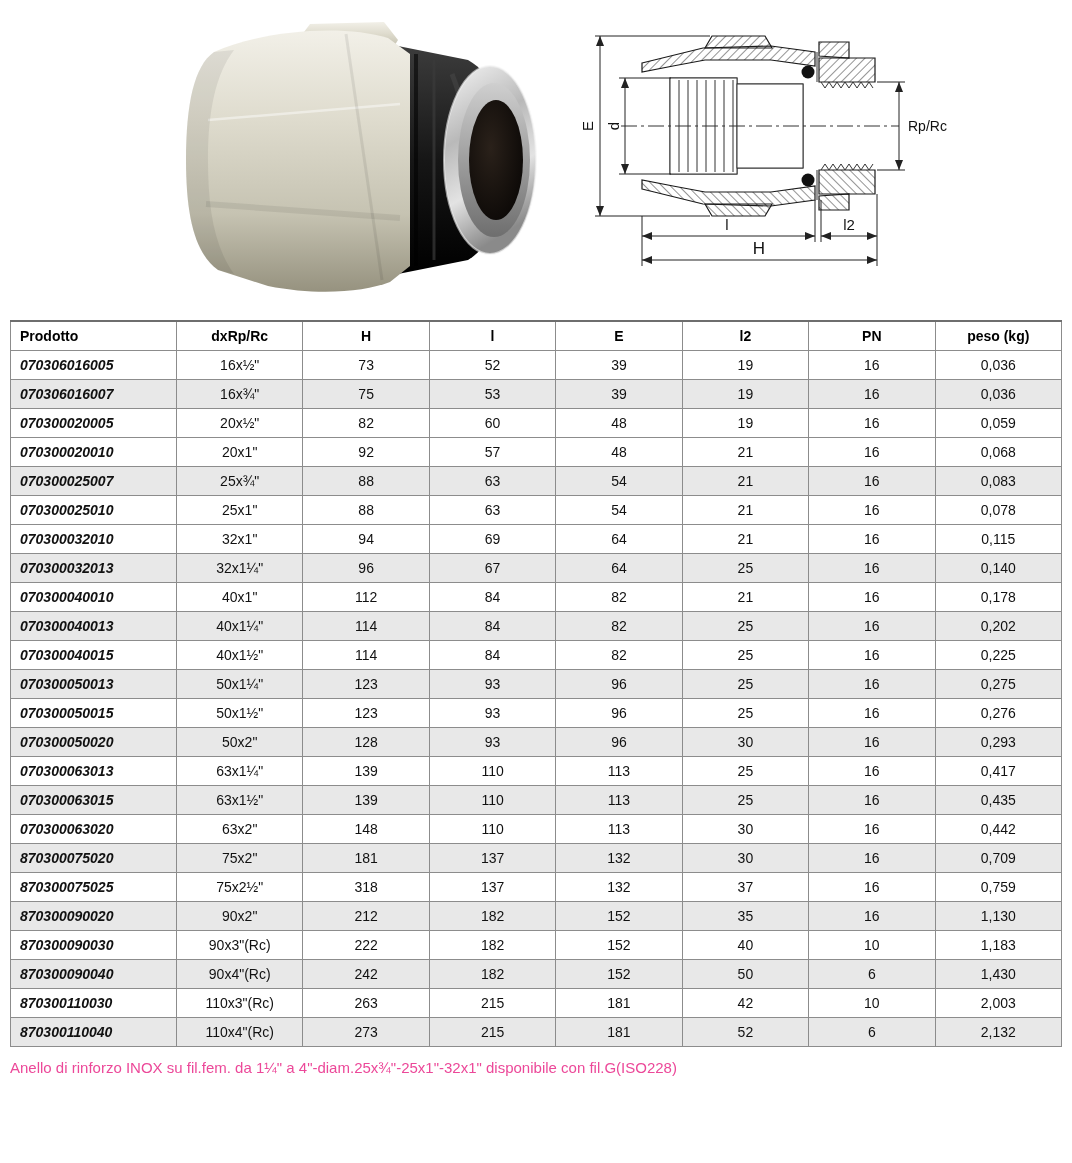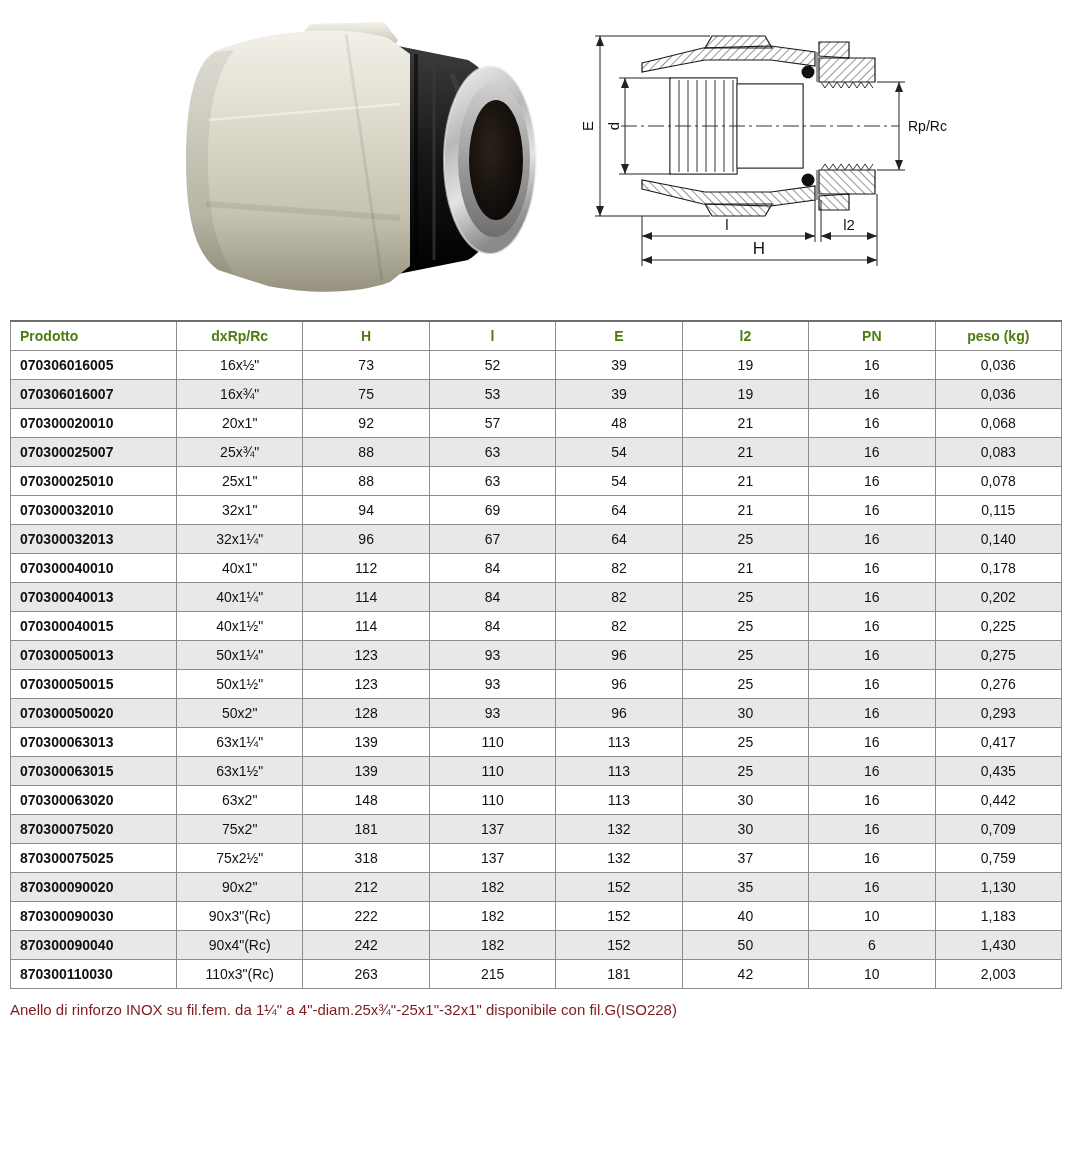--- a/index.html
+++ b/index.html
@@ -23,35 +23,35 @@
   table.spec th, table.spec td{
     border:1px solid #8c8c8c;
     height:28px;
     font-size:14px;
     text-align:center;
     padding:0 6px;
     overflow:hidden;
     white-space:nowrap;
   }
   table.spec th{
-    color:#4d7c0f;
+    color:#000000;
     font-weight:bold;
     background:#ffffff;
   }
   table.spec th.col-first, table.spec td.col-first{
     text-align:left;
     padding-left:9px;
   }
   table.spec th.col-first{width:150px;}
-  table.spec td.col-first{font-weight:bold;}
+  table.spec td.col-first{font-weight:bold;font-style:italic;}
   table.spec tr.alt td{background:#e8e8e8;}
   .footnote{
     margin:12px 0 18px 10px;
     font-size:15px;
-    color:#7f1d1d;
+    color:#ec4899;
   }
   
   .wall{fill:url(#hatch);stroke:#1a1a1a;stroke-width:1.2;}
   .whitebox{fill:#ffffff;stroke:#333;stroke-width:1;}
   .thin{fill:none;stroke:#333;stroke-width:1;}
   .dim{stroke:#222;stroke-width:1;fill:none;}
   .arrow{fill:#222;stroke:none;}
   .dimtxt{fill:#111;font-size:15px;}
   .dimtxt-sm{fill:#111;font-size:14px;}
   .dimtxt-lg{fill:#111;font-size:17px;}
@@ -214,20 +214,30 @@
         <td class="col-first">070306016007</td>
         <td>16x¾"</td>
         <td>75</td>
         <td>53</td>
         <td>39</td>
         <td>19</td>
         <td>16</td>
         <td>0,036</td>
       </tr>
       <tr>
+        <td class="col-first">070300020005</td>
+        <td>20x½"</td>
+        <td>82</td>
+        <td>60</td>
+        <td>48</td>
+        <td>19</td>
+        <td>16</td>
+        <td>0,059</td>
+      </tr>
+      <tr>
         <td class="col-first">070300020010</td>
         <td>20x1"</td>
         <td>92</td>
         <td>57</td>
         <td>48</td>
         <td>21</td>
         <td>16</td>
         <td>0,068</td>
       </tr>
       <tr class="alt">
@@ -413,16 +423,26 @@
       <tr>
         <td class="col-first">870300110030</td>
         <td>110x3"(Rc)</td>
         <td>263</td>
         <td>215</td>
         <td>181</td>
         <td>42</td>
         <td>10</td>
         <td>2,003</td>
       </tr>
+      <tr class="alt">
+        <td class="col-first">870300110040</td>
+        <td>110x4"(Rc)</td>
+        <td>273</td>
+        <td>215</td>
+        <td>181</td>
+        <td>52</td>
+        <td>6</td>
+        <td>2,132</td>
+      </tr>
     </tbody>
 </table>
 
 <p class="footnote">Anello di rinforzo INOX su fil.fem. da 1¼" a 4"-diam.25x¾"-25x1"-32x1" disponibile con fil.G(ISO228)</p>
 
 </body></html>

